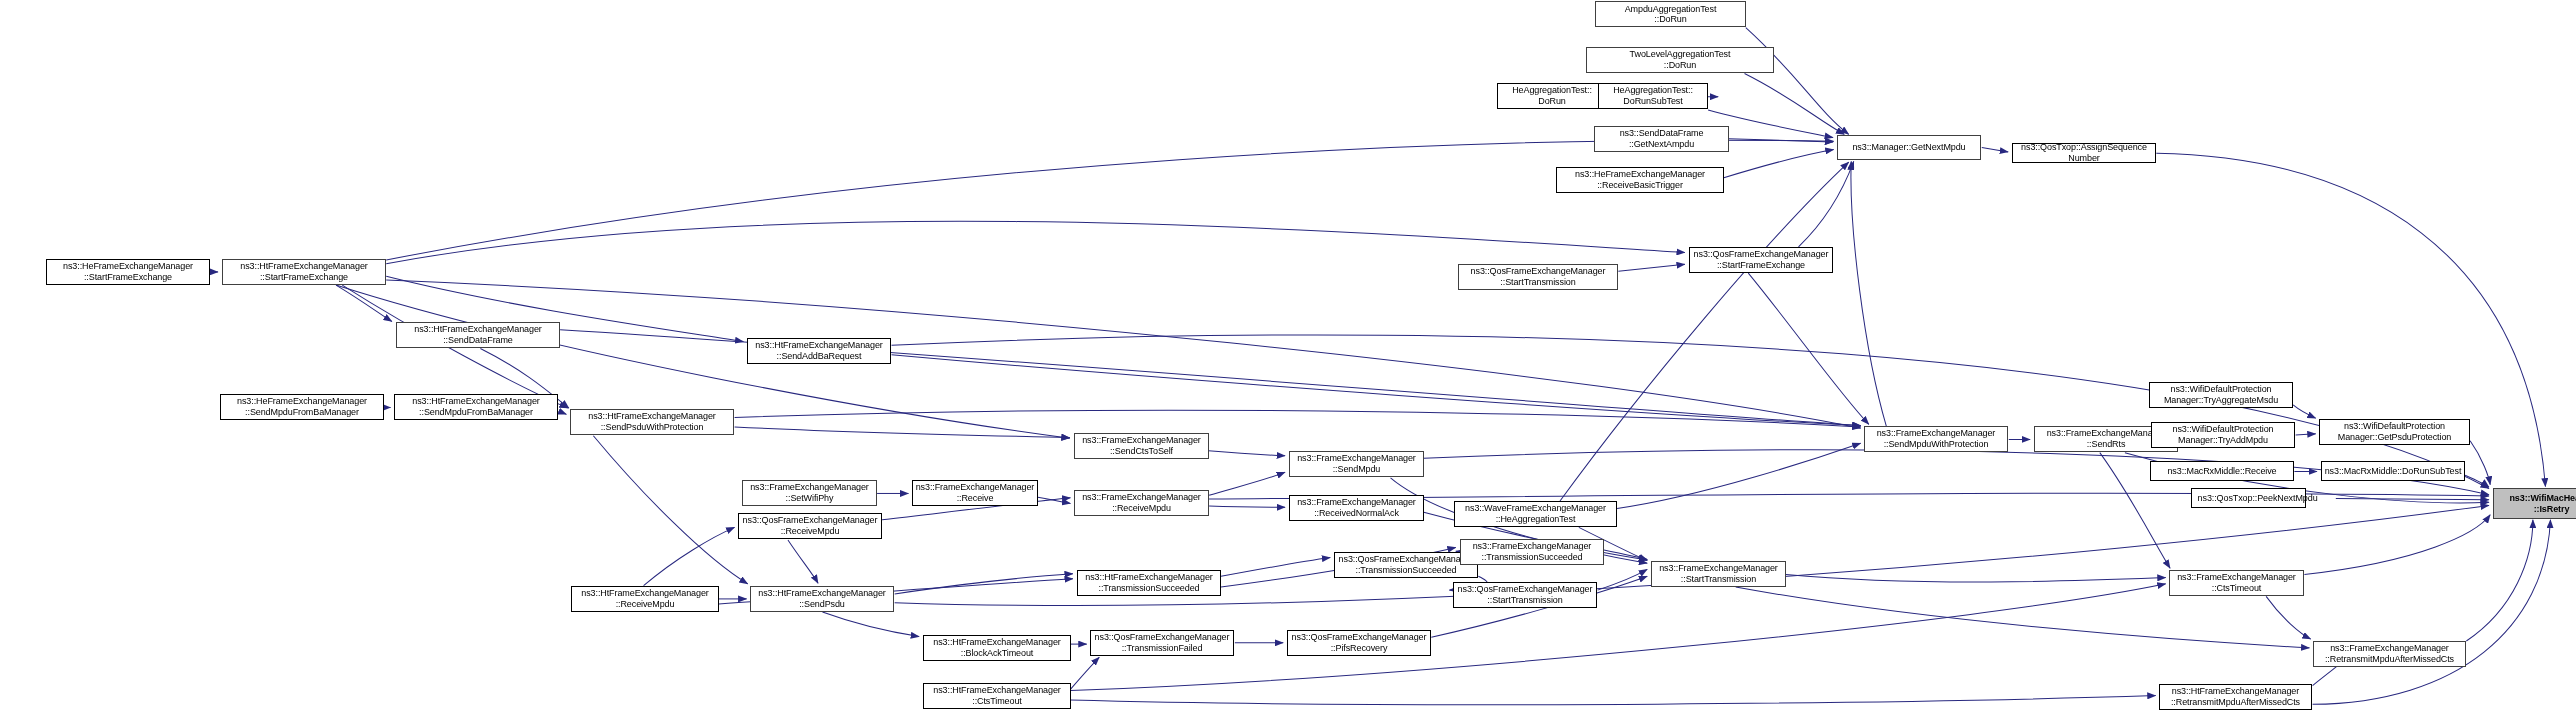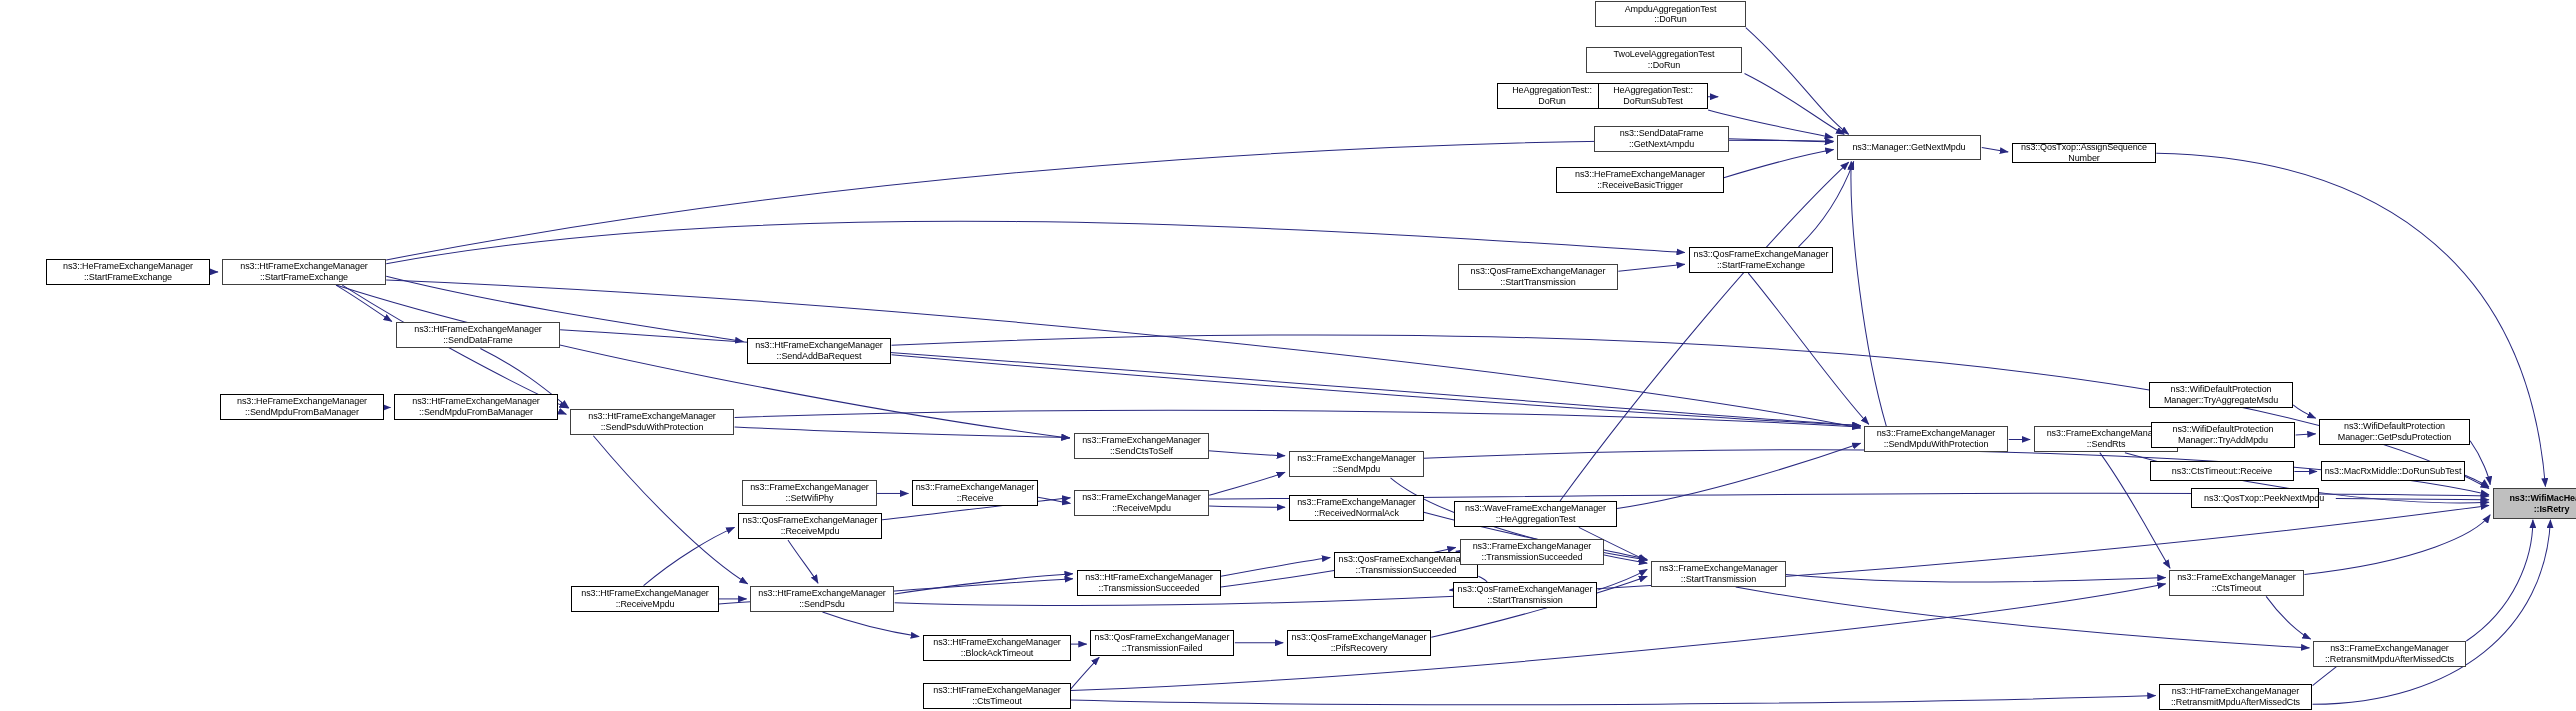--- a/index.html
+++ b/index.html
@@ -122,21 +122,21 @@
         <path d="M3864,1021 C3940,970 3970,890 3970,828" fill="none" stroke="#28287f" stroke-width="1.6" marker-end="url(#ah)"></path>
         <path d="M3619,1092 C3640,1075 3660,1060 3672,1050" fill="none" stroke="#28287f" stroke-width="1.6" marker-end="url(#ah)"></path>
         <path d="M3619,1122 C3850,1120 3990,1000 3998,828" fill="none" stroke="#28287f" stroke-width="1.6" marker-end="url(#ah)"></path>
         <path d="M1861,795 C2500,790 3300,780 3900,790" fill="none" stroke="#28287f" stroke-width="1.6" marker-end="url(#ah)"></path>
         <path d="M1360,960 C2100,985 3200,900 3900,805" fill="none" stroke="#28287f" stroke-width="1.6" marker-end="url(#ah)"></path>
       </g>
   </svg>
   <div id="node-layer">
       <div class="node thick" style="left: 1554px; top: 1.3px; width: 151px; height: 26px;">AmpduAggregationTest
 ::DoRun</div>
-      <div class="node thick" style="left: 1545px; top: 47px; width: 156px; height: 26px;">TwoLevelAggregationTest
+      <div class="node thick" style="left: 1545px; top: 47px; width: 188px; height: 26px;">TwoLevelAggregationTest
 ::DoRun</div>
       <div class="node" style="left: 1456px; top: 83px; width: 110px; height: 26px;">HeAggregationTest::
 DoRun</div>
       <div class="node" style="left: 1557px; top: 83px; width: 110px; height: 26px;">HeAggregationTest::
 DoRunSubTest</div>
       <div class="node thick" style="left: 1553px; top: 126px; width: 135px; height: 26px;">ns3::SendDataFrame
 ::GetNextAmpdu</div>
       <div class="node" style="left: 1515px; top: 167px; width: 168px; height: 26px;">ns3::HeFrameExchangeManager
 ::ReceiveBasicTrigger</div>
       <div class="node thick" style="left: 1796px; top: 135px; width: 144px; height: 25px;">ns3::Manager::GetNextMpdu</div>
@@ -163,23 +163,23 @@
       <div class="node thick" style="left: 1823px; top: 426px; width: 144px; height: 26px;">ns3::FrameExchangeManager
 ::SendMpduWithProtection</div>
       <div class="node thick" style="left: 1993px; top: 426px; width: 144px; height: 26px;">ns3::FrameExchangeManager
 ::SendRts</div>
       <div class="node" style="left: 2108px; top: 382px; width: 144px; height: 26px;">ns3::WifiDefaultProtection
 Manager::TryAggregateMsdu</div>
       <div class="node" style="left: 2110px; top: 422px; width: 144px; height: 26px;">ns3::WifiDefaultProtection
 Manager::TryAddMpdu</div>
       <div class="node" style="left: 2278px; top: 419px; width: 151px; height: 26px;">ns3::WifiDefaultProtection
 Manager::GetPsduProtection</div>
-      <div class="node" style="left: 2109px; top: 461px; width: 144px; height: 20px;">ns3::CtsTimeout::Receive</div>
+      <div class="node" style="left: 2109px; top: 461px; width: 144px; height: 20px;">ns3::MacRxMiddle::Receive</div>
       <div class="node" style="left: 2280px; top: 461px; width: 144px; height: 20px;">ns3::MacRxMiddle::DoRunSubTest</div>
-      <div class="node" style="left: 2150px; top: 488px; width: 128px; height: 20px; padding-left: 20px;">ns3::QosTxop::PeekNextMpdu</div>
+      <div class="node" style="left: 2150px; top: 488px; width: 115px; height: 20px; padding-left: 20px;">ns3::QosTxop::PeekNextMpdu</div>
       <div class="node thick target" style="left: 2452px; top: 488px; width: 117px; height: 31px;">ns3::WifiMacHeader
 ::IsRetry</div>
       <div class="node thick" style="left: 1033px; top: 433px; width: 135px; height: 26px;">ns3::FrameExchangeManager
 ::SendCtsToSelf</div>
       <div class="node thick" style="left: 1248px; top: 451px; width: 135px; height: 26px;">ns3::FrameExchangeManager
 ::SendMpdu</div>
       <div class="node thick" style="left: 701px; top: 480px; width: 135px; height: 26px;">ns3::FrameExchangeManager
 ::SetWifiPhy</div>
       <div class="node" style="left: 871px; top: 480px; width: 126px; height: 26px;">ns3::FrameExchangeManager
 ::Receive</div>

